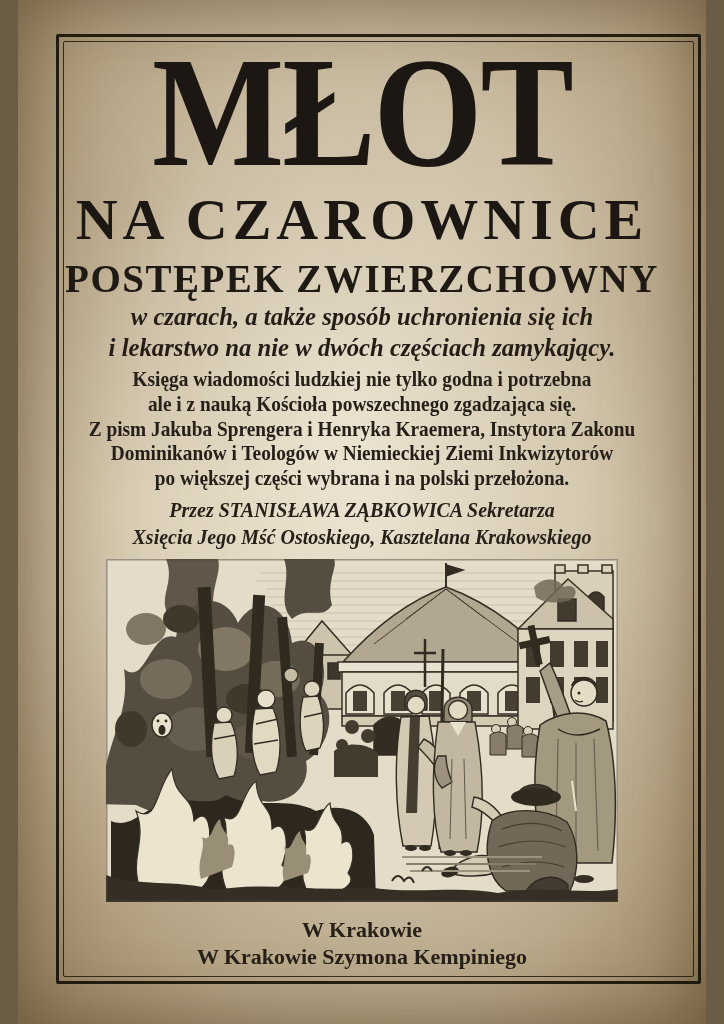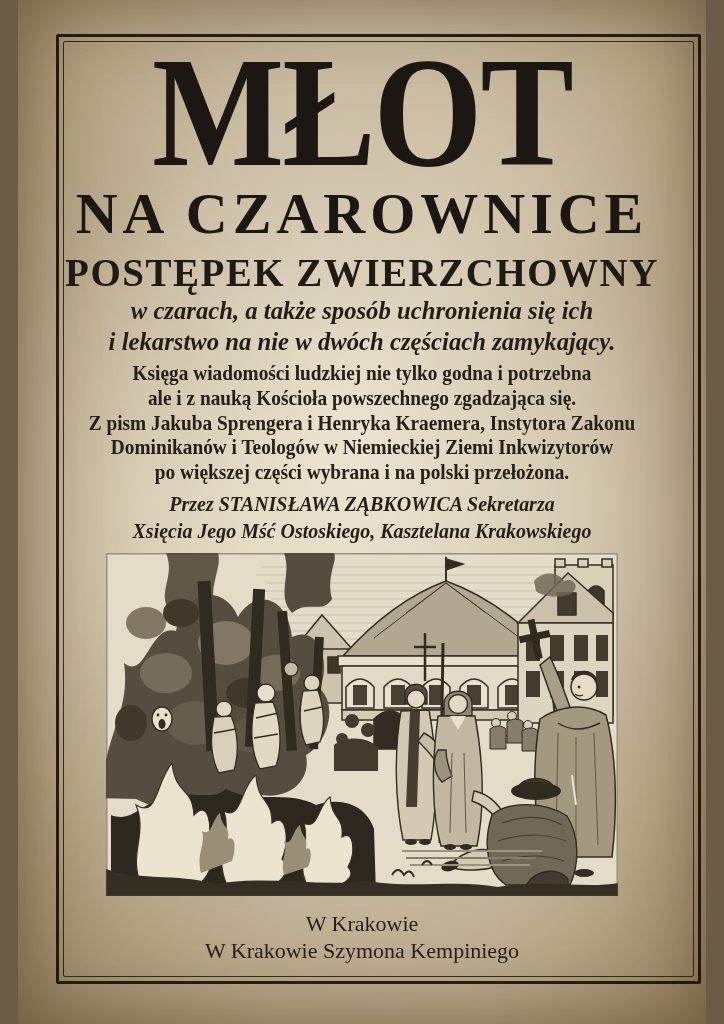--- a/index.html
+++ b/index.html
@@ -35,21 +35,21 @@
   .content { position: absolute; inset: 0; text-align: center; }
 
   .title {
     margin-top: 50px;
     font-size: 140px; font-weight: bold; line-height: 0.88;
     letter-spacing: -2px;
     transform: scaleY(1.12);
     color: #1c1712;
   }
   .subtitle {
-    margin-top: 12px;
+    margin-top: 18px;
     font-size: 58px; font-weight: bold; line-height: 1;
     letter-spacing: 5px;
     color: #1c1712;
   }
   .series-title {
     margin-top: 10px;
     font-size: 39px; font-weight: bold; line-height: 1.05;
     letter-spacing: 1.5px;
     color: #201a14;
   }
@@ -71,21 +71,21 @@
     margin-top: 7px;
     font-size: 21px; font-weight: bold; font-style: italic;
     line-height: 1.26;
     transform: scaleX(0.95);
     color: #262018;
   }
   .engraving { margin: 9px auto 0 auto; width: 512px; height: 343px; }
   .engraving svg { display: block; width: 512px; height: 343px; }
   .imprint {
     margin-top: 15px;
-    font-size: 22px; font-weight: normal;
+    font-size: 22px; font-weight: bold;
     line-height: 1.2;
     color: #262018;
   }
 </style>
 </head>
 <body>
 
 <div class="poster">
   <div class="vignette"></div>
   <div class="frame-outer"></div>

